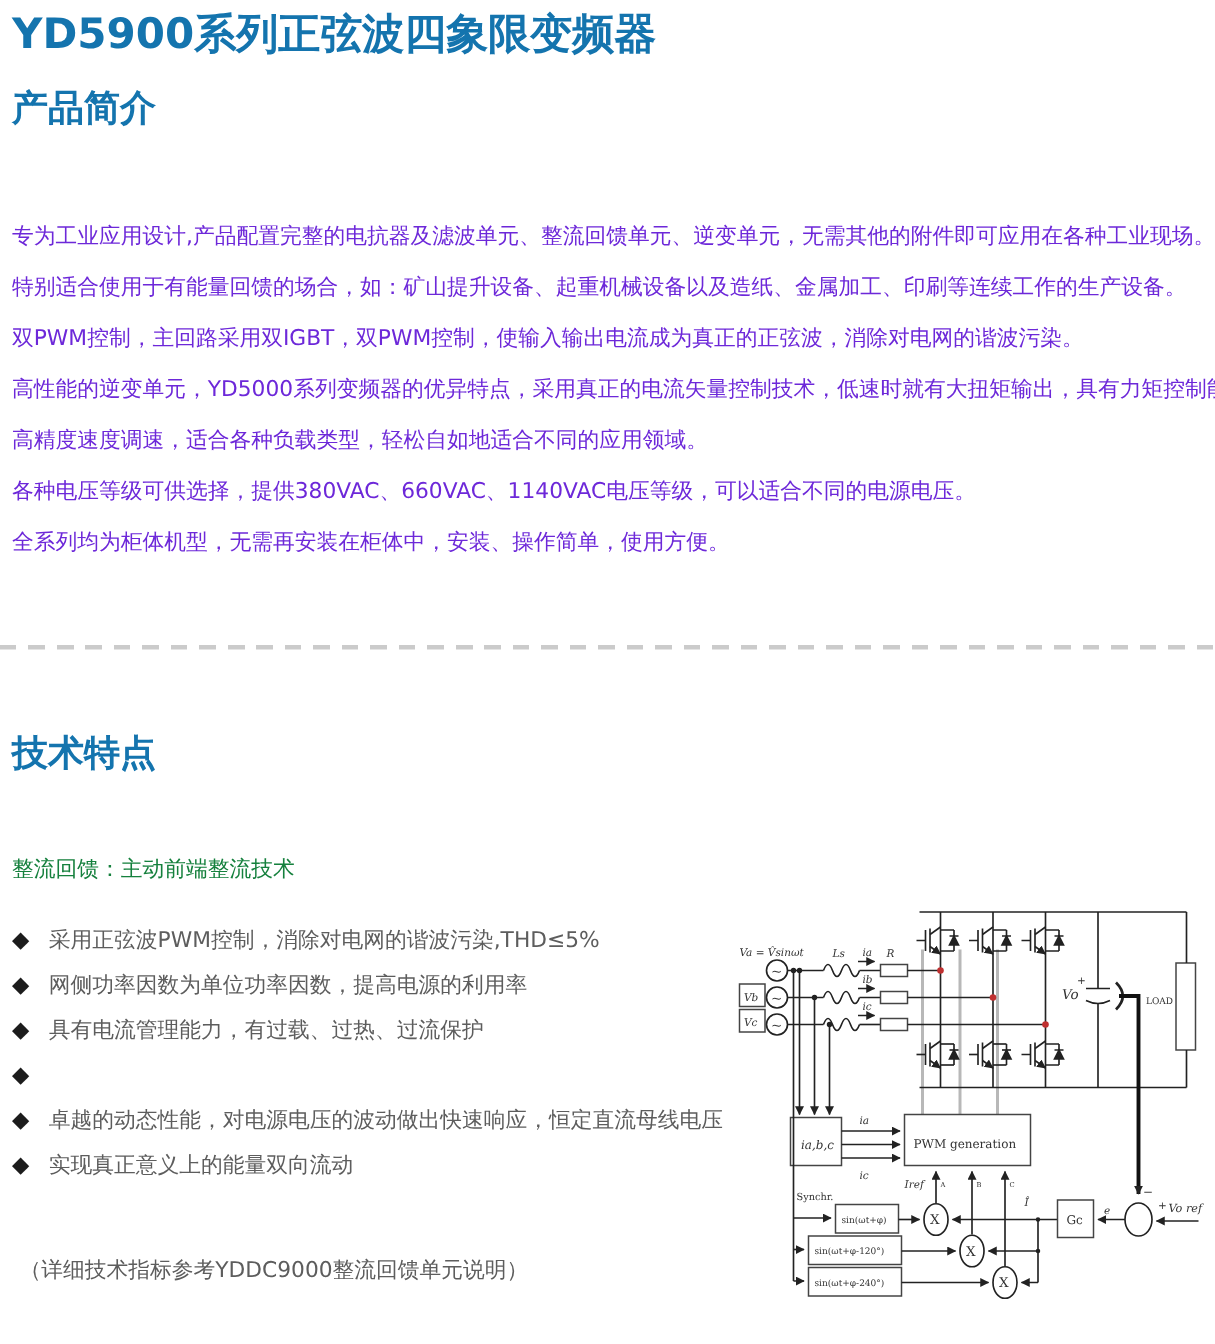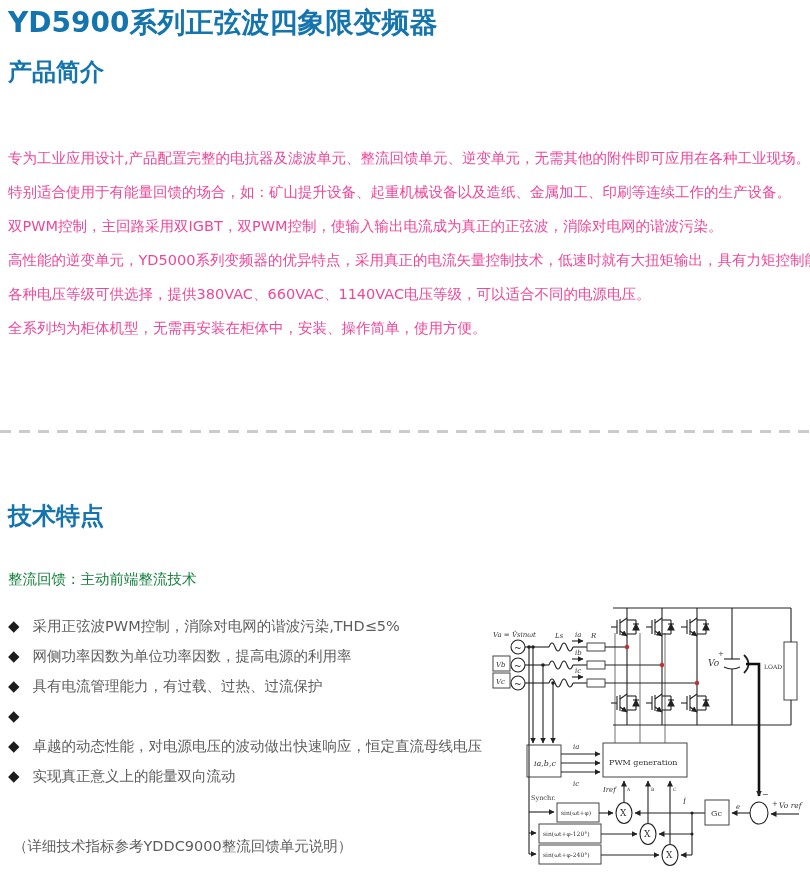--- a/index.html
+++ b/index.html
@@ -9,25 +9,25 @@
 
   .page-title {
     position:absolute; top:4px; left:8px;
     font-size:28px; font-weight:700; color:#1474ae; letter-spacing:0;
   }
   .section-heading {
     position:absolute; left:8px;
     font-size:24px; font-weight:700; color:#1474ae;text-align:center;
   }
   #intro-heading   { top:56px; }
-  #features-heading{ top:500px; }
+  #features-heading{ top:486px; }
 
   .intro-paragraphs { position:absolute; top:141px; left:8px; width:798px; }
   .intro-paragraphs p {
-    font-size:14.5px; color:#ec4899; line-height:34px; white-space:nowrap;
+    font-size:14.5px; color:#6d28d9; line-height:34px; white-space:nowrap;
   }
 
   .divider {
     position:absolute; top:430px; left:0; width:810px; height:3px;
     background:repeating-linear-gradient(90deg,#cbcbcb 0 11px,transparent 11px 19px);
   }
 
   .features-subtitle {
     position:absolute; top:570px; left:8px;
     font-size:14.5px; color:#15803d;
@@ -60,20 +60,21 @@
 
   <h1 class="page-title">YD5900系列正弦波四象限变频器</h1>
 
   <h2 class="section-heading" id="intro-heading">产品简介</h2>
 
   <div class="intro-paragraphs">
     <p>专为工业应用设计,产品配置完整的电抗器及滤波单元、整流回馈单元、逆变单元，无需其他的附件即可应用在各种工业现场。</p>
     <p>特别适合使用于有能量回馈的场合，如：矿山提升设备、起重机械设备以及造纸、金属加工、印刷等连续工作的生产设备。</p>
     <p>双PWM控制，主回路采用双IGBT，双PWM控制，使输入输出电流成为真正的正弦波，消除对电网的谐波污染。</p>
     <p>高性能的逆变单元，YD5000系列变频器的优异特点，采用真正的电流矢量控制技术，低速时就有大扭矩输出，具有力矩控制能力，</p>
+    <p>高精度速度调速，适合各种负载类型，轻松自如地适合不同的应用领域。</p>
     <p>各种电压等级可供选择，提供380VAC、660VAC、1140VAC电压等级，可以适合不同的电源电压。</p>
     <p>全系列均为柜体机型，无需再安装在柜体中，安装、操作简单，使用方便。</p>
   </div>
 
   <div class="divider"></div>
 
   <h2 class="section-heading" id="features-heading">技术特点</h2>
 
   <div class="features-subtitle">整流回馈：主动前端整流技术</div>
 

